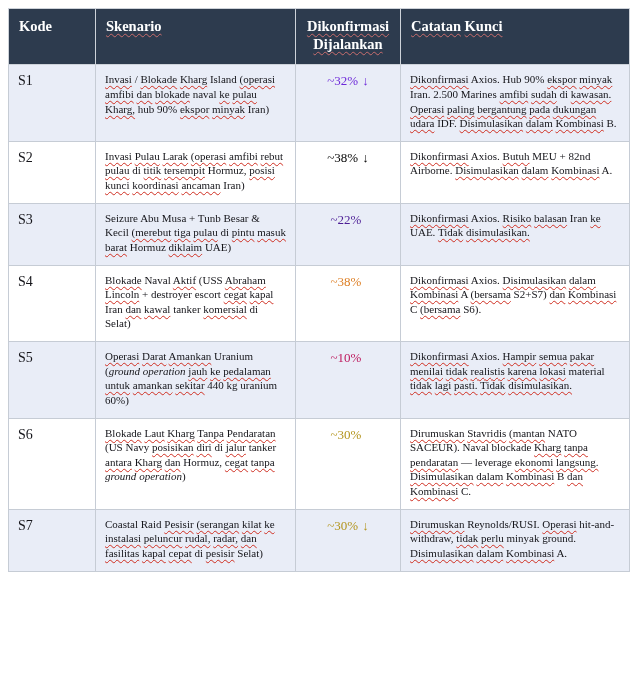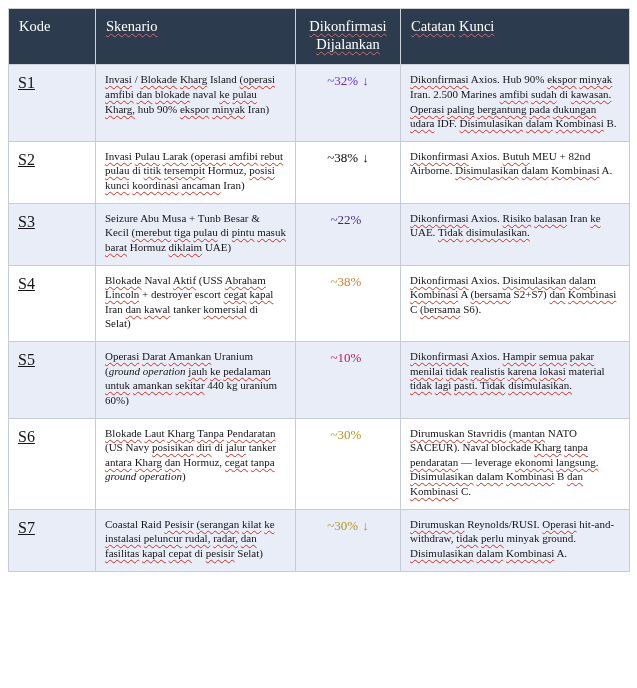--- a/index.html
+++ b/index.html
@@ -1,31 +1,31 @@
 <!DOCTYPE html>
 <html><head>
 <meta charset="utf-8">
 <style>
   html,body { margin:0; padding:0; background:#ffffff; }
   body { font-family:"Liberation Serif","DejaVu Serif",serif; }
   .page { width:637px; height:688px; box-sizing:border-box; padding:8px 8px 6px 8px; background:#ffffff; overflow:hidden; }
   table.scn { width:621px; border-collapse:collapse; table-layout:fixed; border:1px solid #b9bfc9; }
   thead th {
-    background:#2d3b4e; color:#ffffff; font-weight:normal; text-align:left;
+    background:#2d3b4e; color:#ffffff; font-weight:bold; text-align:left;
     font-size:14.5px; line-height:1.25; padding:8px 10px 11px 10px;
     border:1px solid #cdd2d9; vertical-align:top;margin-left:12px;
   }
   thead th.center { text-align:center; padding-left:4px; padding-right:4px; }
   td {
     border:1px solid #c6ccd5; vertical-align:top; padding:7px 9px 10px 9px;
     font-size:11px; line-height:1.33; color:#15151a; background:#ffffff;
   }
   tr.alt td { background:#e9edf7; }
   td.prob { text-align:center; font-size:13px; }
-  td.code { font-size:16px;text-decoration:underline; }
+  td.code { font-size:14px; }
   .wavy {
     text-decoration-line:underline; text-decoration-style:wavy;
     text-decoration-color:#cf2e21; text-decoration-thickness:1px;
     text-underline-offset:2px; text-decoration-skip-ink:none;
   }
   thead .wavy { text-decoration-color:#c96e6e; }
   .trend { margin-left:4px; }
   i { font-style:italic;text-align:center; }
 </style>
 </head>

